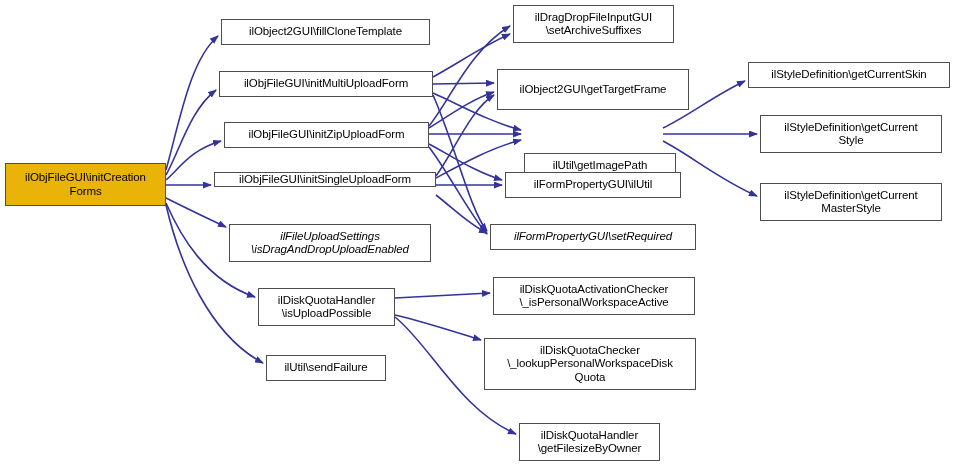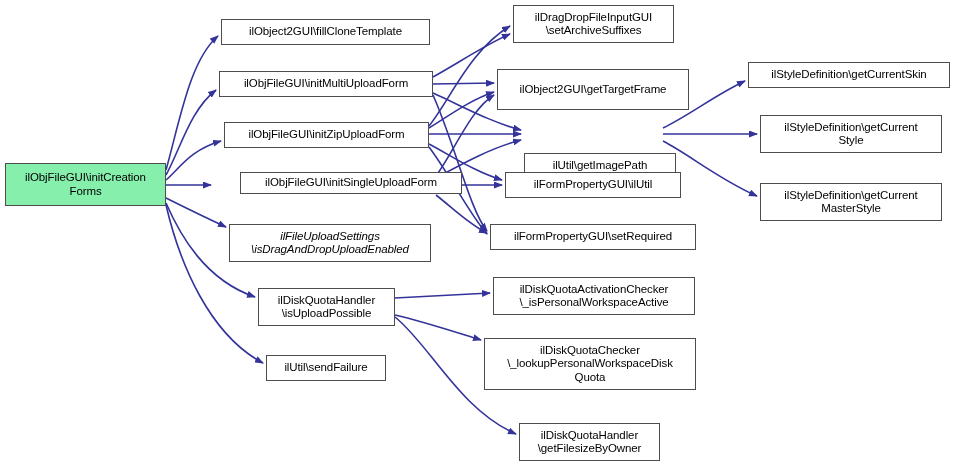--- a/index.html
+++ b/index.html
@@ -34,21 +34,21 @@
     line-height: 13.5px;
     display: flex;
     align-items: center;
     justify-content: center;
     text-align: center;
     white-space: pre-line;
     letter-spacing: -0.1px;
     z-index: 5;
   }
   .node.root {
-    background: #86efac;
+    background: #eab308;
     border: 1px solid #4d4d4d;
   }
   .node-label {
     display: block;
     width: 100%;
     padding: 0 3px;
     box-sizing: border-box;
   }
 </style>
 </head>
@@ -91,32 +91,32 @@
         <path d="M663,141 C690,155 720,180 757,196" fill="none" stroke="#33339a" stroke-width="1.6" marker-end="url(#arrowhead)"></path>
       </g>
   </svg>
 
   <div id="nodes-group">
       <div class="node root" style="left: 5px; top: 163px; width: 161px; height: 43px;"><span class="node-label">ilObjFileGUI\initCreation
 Forms</span></div>
       <div class="node" style="left: 221px; top: 19px; width: 209px; height: 26px;"><span class="node-label">ilObject2GUI\fillCloneTemplate</span></div>
       <div class="node" style="left: 219px; top: 71px; width: 214px; height: 26px;"><span class="node-label">ilObjFileGUI\initMultiUploadForm</span></div>
       <div class="node" style="left: 224px; top: 122px; width: 205px; height: 26px;"><span class="node-label">ilObjFileGUI\initZipUploadForm</span></div>
-      <div class="node" style="left: 214px; top: 172px; width: 222px; height: 22px; margin-left: 26px;"><span class="node-label">ilObjFileGUI\initSingleUploadForm</span></div>
+      <div class="node" style="left: 214px; top: 172px; width: 222px; height: 15px;"><span class="node-label">ilObjFileGUI\initSingleUploadForm</span></div>
       <div class="node" style="left: 229px; top: 224px; width: 202px; height: 38px; font-style: italic;"><span class="node-label">ilFileUploadSettings
 \isDragAndDropUploadEnabled</span></div>
       <div class="node" style="left: 258px; top: 288px; width: 137px; height: 38px;"><span class="node-label">ilDiskQuotaHandler
 \isUploadPossible</span></div>
       <div class="node" style="left: 266px; top: 355px; width: 120px; height: 26px;"><span class="node-label">ilUtil\sendFailure</span></div>
       <div class="node" style="left: 513px; top: 5px; width: 161px; height: 38px;"><span class="node-label">ilDragDropFileInputGUI
 \setArchiveSuffixes</span></div>
       <div class="node" style="left: 497px; top: 69px; width: 192px; height: 41px;"><span class="node-label">ilObject2GUI\getTargetFrame</span></div>
       <div class="node" style="left: 524px; top: 121px; width: 152px; height: 26px; margin-top: 32px;"><span class="node-label">ilUtil\getImagePath</span></div>
       <div class="node" style="left: 505px; top: 172px; width: 176px; height: 26px;"><span class="node-label">ilFormPropertyGUI\ilUtil</span></div>
-      <div class="node" style="left: 490px; top: 224px; width: 206px; height: 26px;"><span class="node-label">ilFormPropertyGUI\setRequired</span></div>
+      <div class="node" style="left: 490px; top: 224px; width: 206px; height: 26px; font-style: italic;"><span class="node-label">ilFormPropertyGUI\setRequired</span></div>
       <div class="node" style="left: 493px; top: 277px; width: 202px; height: 38px;"><span class="node-label">ilDiskQuotaActivationChecker
 \_isPersonalWorkspaceActive</span></div>
       <div class="node" style="left: 484px; top: 338px; width: 212px; height: 52px;"><span class="node-label">ilDiskQuotaChecker
 \_lookupPersonalWorkspaceDisk
 Quota</span></div>
       <div class="node" style="left: 519px; top: 423px; width: 141px; height: 38px;"><span class="node-label">ilDiskQuotaHandler
 \getFilesizeByOwner</span></div>
       <div class="node" style="left: 748px; top: 62px; width: 202px; height: 26px;"><span class="node-label">ilStyleDefinition\getCurrentSkin</span></div>
       <div class="node" style="left: 760px; top: 115px; width: 182px; height: 38px;"><span class="node-label">ilStyleDefinition\getCurrent
 Style</span></div>

